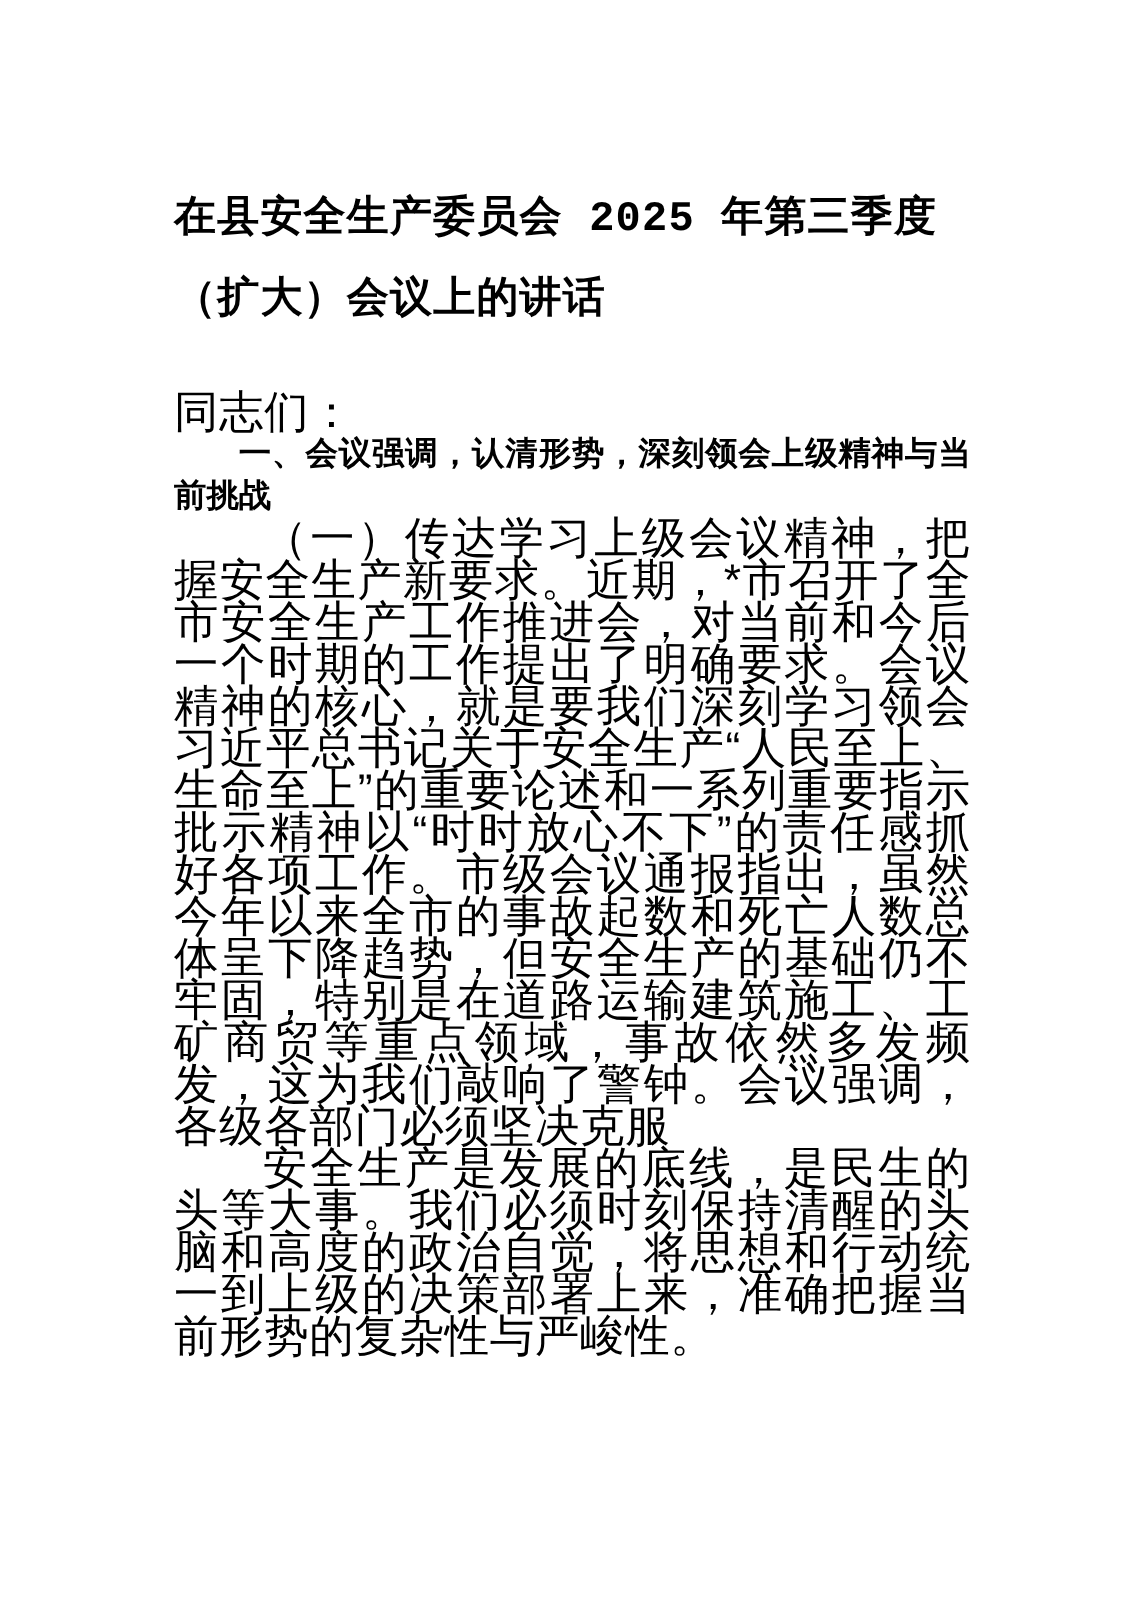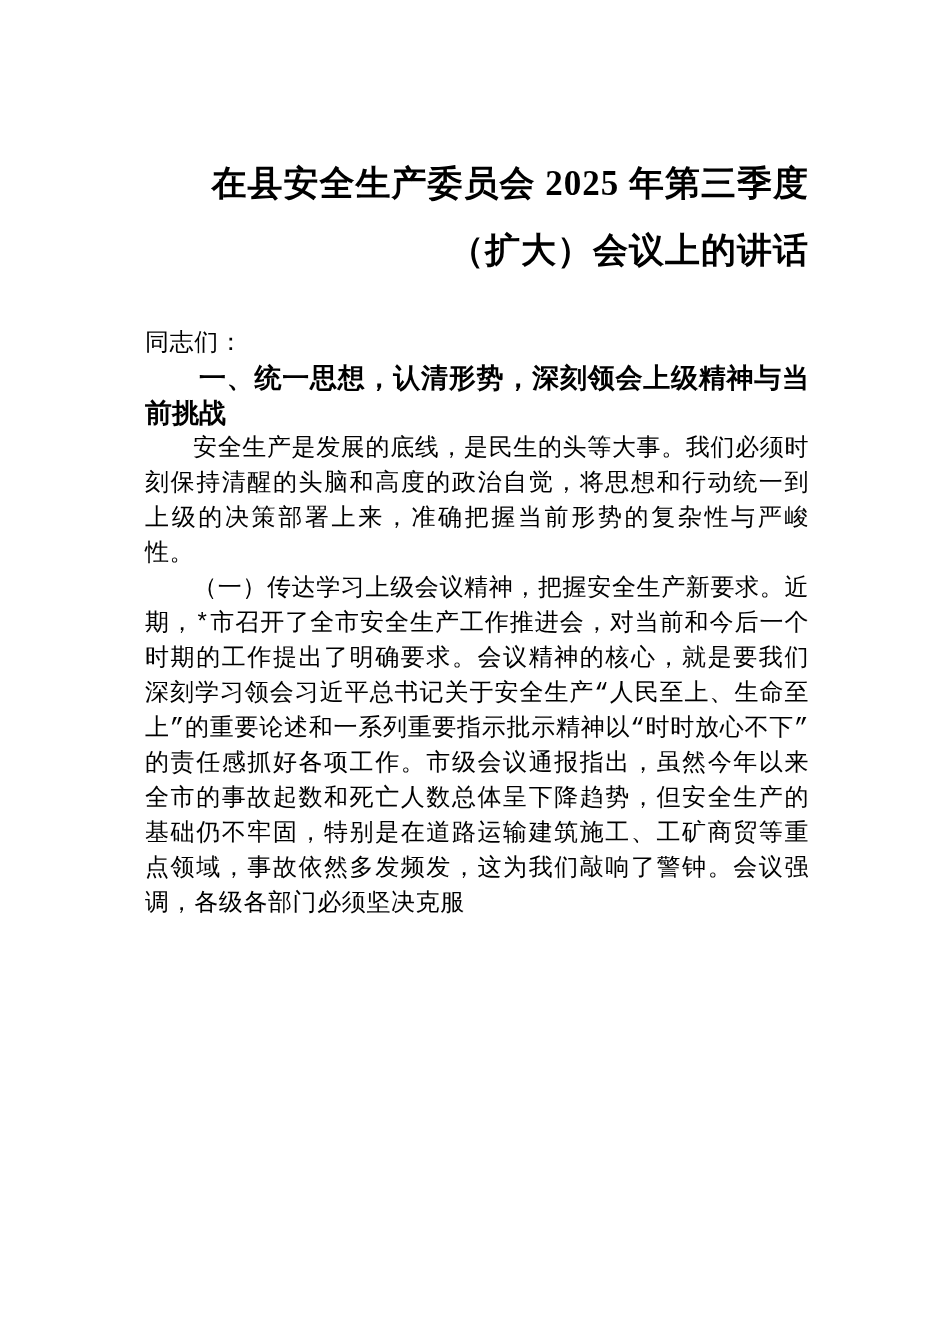--- a/index.html
+++ b/index.html
@@ -21,33 +21,33 @@
     overflow: hidden;
   }
   .doc {
     position: absolute;
     left: 145px;
     top: 150px;
     width: 664px;
   }
   .title {
     margin: 0 0 42px 0;
-    font-family: Liberation Serif, serif;
+    font-family: Liberation Mono, monospace;
     font-weight: 700;
     font-size: 35px;
     line-height: 67px;
-    text-align: right;
+    text-align: left;
     letter-spacing: 1px;
     color: #000000;
   }
   .para {
     margin: 0;
-    font-family: Liberation Mono, monospace;
+    font-family: Liberation Sans, sans-serif;
     font-weight: 400;
-    font-size: 24px;
+    font-size: 37px;
     line-height: 35px;
     letter-spacing: 0.6px;
     text-align: justify;
     text-indent: 2em;
     color: #000000;
   }
   .para.salutation {
     text-indent: 0;
   }
   .para.heading1 {
@@ -58,18 +58,18 @@
   }
 </style>
 </head>
 <body>
 
 <div class="page">
   <div class="doc">
     <h1 class="title">在县安全生产委员会 2025 年第三季度（扩大）会议上的讲话</h1>
     <div id="paragraphs">
         <p class="para salutation">同志们：</p>
-        <p class="para heading1">一、统一思想，认清形势，深刻领会上级精神与当前挑战</p>
+        <p class="para heading1">一、会议强调，认清形势，深刻领会上级精神与当前挑战</p>
+        <p class="para body">（一）传达学习上级会议精神，把握安全生产新要求。近期，*市召开了全市安全生产工作推进会，对当前和今后一个时期的工作提出了明确要求。会议精神的核心，就是要我们深刻学习领会习近平总书记关于安全生产“人民至上、生命至上”的重要论述和一系列重要指示批示精神以“时时放心不下”的责任感抓好各项工作。市级会议通报指出，虽然今年以来全市的事故起数和死亡人数总体呈下降趋势，但安全生产的基础仍不牢固，特别是在道路运输建筑施工、工矿商贸等重点领域，事故依然多发频发，这为我们敲响了警钟。会议强调，各级各部门必须坚决克服</p>
         <p class="para body">安全生产是发展的底线，是民生的头等大事。我们必须时刻保持清醒的头脑和高度的政治自觉，将思想和行动统一到上级的决策部署上来，准确把握当前形势的复杂性与严峻性。</p>
-        <p class="para body">（一）传达学习上级会议精神，把握安全生产新要求。近期，*市召开了全市安全生产工作推进会，对当前和今后一个时期的工作提出了明确要求。会议精神的核心，就是要我们深刻学习领会习近平总书记关于安全生产“人民至上、生命至上”的重要论述和一系列重要指示批示精神以“时时放心不下”的责任感抓好各项工作。市级会议通报指出，虽然今年以来全市的事故起数和死亡人数总体呈下降趋势，但安全生产的基础仍不牢固，特别是在道路运输建筑施工、工矿商贸等重点领域，事故依然多发频发，这为我们敲响了警钟。会议强调，各级各部门必须坚决克服</p>
       </div>
   </div>
 </div>
 
 </body></html>

